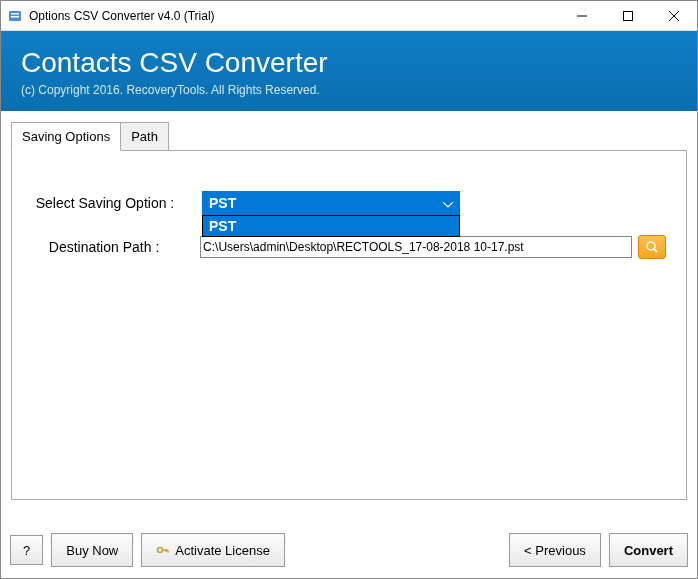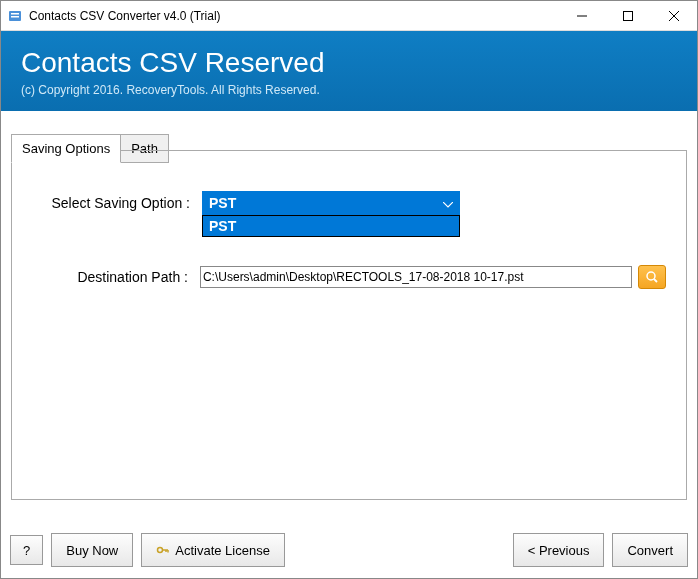--- a/index.html
+++ b/index.html
@@ -8,55 +8,55 @@
 .title-icon{width:16px;height:16px;margin:0 6px;display:flex;align-items:center;justify-content:center}
 .title-text{font-size:12px;color:#000;flex:1}
 .win-controls{display:flex;height:100%}
 .win-btn{width:46px;height:100%;display:flex;align-items:center;justify-content:center;cursor:pointer}
 .win-btn svg{width:10px;height:10px}
 .banner{background:linear-gradient(to bottom,#0f7ec4,#0a6eb0);padding:16px 20px 14px;color:#fff}
 .banner-title{font-size:28px;font-weight:300;margin-bottom:4px}
 .banner-copy{font-size:12px;color:#cfe8f7}
 .content{padding:10px 10px 0;background:#fff}
 .tabs{display:flex;position:relative;margin-bottom:0}
-.tab{padding:6px 10px;font-size:13px;border:1px solid #aaa;background:#f0f0f0;cursor:pointer;position:relative;top:13px}
+.tab{padding:6px 10px;font-size:13px;border:1px solid #aaa;background:#f0f0f0;cursor:pointer;position:relative;top:1px}
 .tab.active{background:#fff;border-bottom:1px solid #fff;z-index:2}
 .tab:not(.active){border-left:none}
 .tab-body{border:1px solid #aaa;padding:40px 20px 20px;height:350px;position:relative}
 .row{display:flex;align-items:center;margin-bottom:16px}
-.row-label{width:170px;text-align:right;padding-right:12px;font-size:14px;color:#000}
+.row-label{width:170px;text-align:center;padding-right:24px;font-size:14px;color:#000}
 .select-wrap{position:relative;width:284px}
 .select-box{width:258px;height:24px;border:1px solid #0078d7;background:#0078d7;color:#fff;font-size:14px;font-weight:bold;display:flex;align-items:center;padding:0 6px;cursor:pointer;justify-content:space-between}
 .select-box .chev{color:#fff}
 .dropdown{position:absolute;top:24px;left:0;width:258px;border:1px solid #000;background:#fff;z-index:10}
 .dd-item{padding:2px 6px;font-size:14px;font-weight:bold;cursor:pointer}
 .dd-item.sel{background:#0078d7;color:#fff}
 .path-input{width:438px;height:22px;border:1px solid #888;padding:0 2px;font-size:12px;background:#fff}
 .browse-btn{width:28px;height:24px;margin-left:6px;background:linear-gradient(to bottom,#ffc14d,#f5a623);border:1px solid #d48806;border-radius:3px;display:flex;align-items:center;justify-content:center;cursor:pointer}
 .browse-btn svg{width:14px;height:14px}
 .footer{position:absolute;bottom:12px;left:10px;right:10px;display:flex;align-items:center;gap:8px}
 .btn{height:30px;border:1px solid #999;background:linear-gradient(to bottom,#fdfdfd,#e8e8e8);font-size:13px;padding:16px 14px;display:flex;align-items:center;cursor:pointer;gap:5px}
 .btn.small{padding:0 12px}
-.btn.bold{font-weight:normal}
+.btn.bold{font-weight:bold}
 .spacer{flex:1}
 .key-icon{width:14px;height:14px}
-.dest-row{margin-top:50px}
+.dest-row{margin-top:20px}
 </style>
 </head>
 <body>
 
 <div class="titlebar">
   <div class="title-icon">
     <svg viewBox="0 0 16 16">
         <rect x="2" y="3" width="12" height="10" rx="1" fill="#4a90d9"></rect>
         <rect x="4" y="5" width="8" height="1.5" fill="#fff"></rect>
         <rect x="4" y="8" width="8" height="1.5" fill="#fff"></rect>
       </svg>
   </div>
-  <div class="title-text">Contacts CSV Converter v4.0 (Trial)</div>
+  <div class="title-text">Options CSV Converter v4.0 (Trial)</div>
   <div class="win-controls">
     <div class="win-btn">
         <svg viewBox="0 0 10 10">
           <line x1="0" y1="5" x2="10" y2="5" stroke="#000" stroke-width="1"></line>
         </svg>
       </div>
     <div class="win-btn">
         <svg viewBox="0 0 10 10">
           <rect x="0.5" y="0.5" width="9" height="9" fill="none" stroke="#000" stroke-width="1"></rect>
         </svg>
@@ -64,21 +64,21 @@
     <div class="win-btn">
         <svg viewBox="0 0 10 10">
           <line x1="0" y1="0" x2="10" y2="10" stroke="#000" stroke-width="1"></line>
           <line x1="10" y1="0" x2="0" y2="10" stroke="#000" stroke-width="1"></line>
         </svg>
       </div>
   </div>
 </div>
 
 <div class="banner">
-  <div class="banner-title">Contacts CSV Reserved</div>
+  <div class="banner-title">Contacts CSV Converter</div>
   <div class="banner-copy">(c) Copyright 2016. RecoveryTools. All Rights Reserved.</div>
 </div>
 
 <div class="content">
   <div class="tabs">
     <div class="tab active">Saving Options</div>
     <div class="tab">Path</div>
   </div>
   <div class="tab-body">
 

